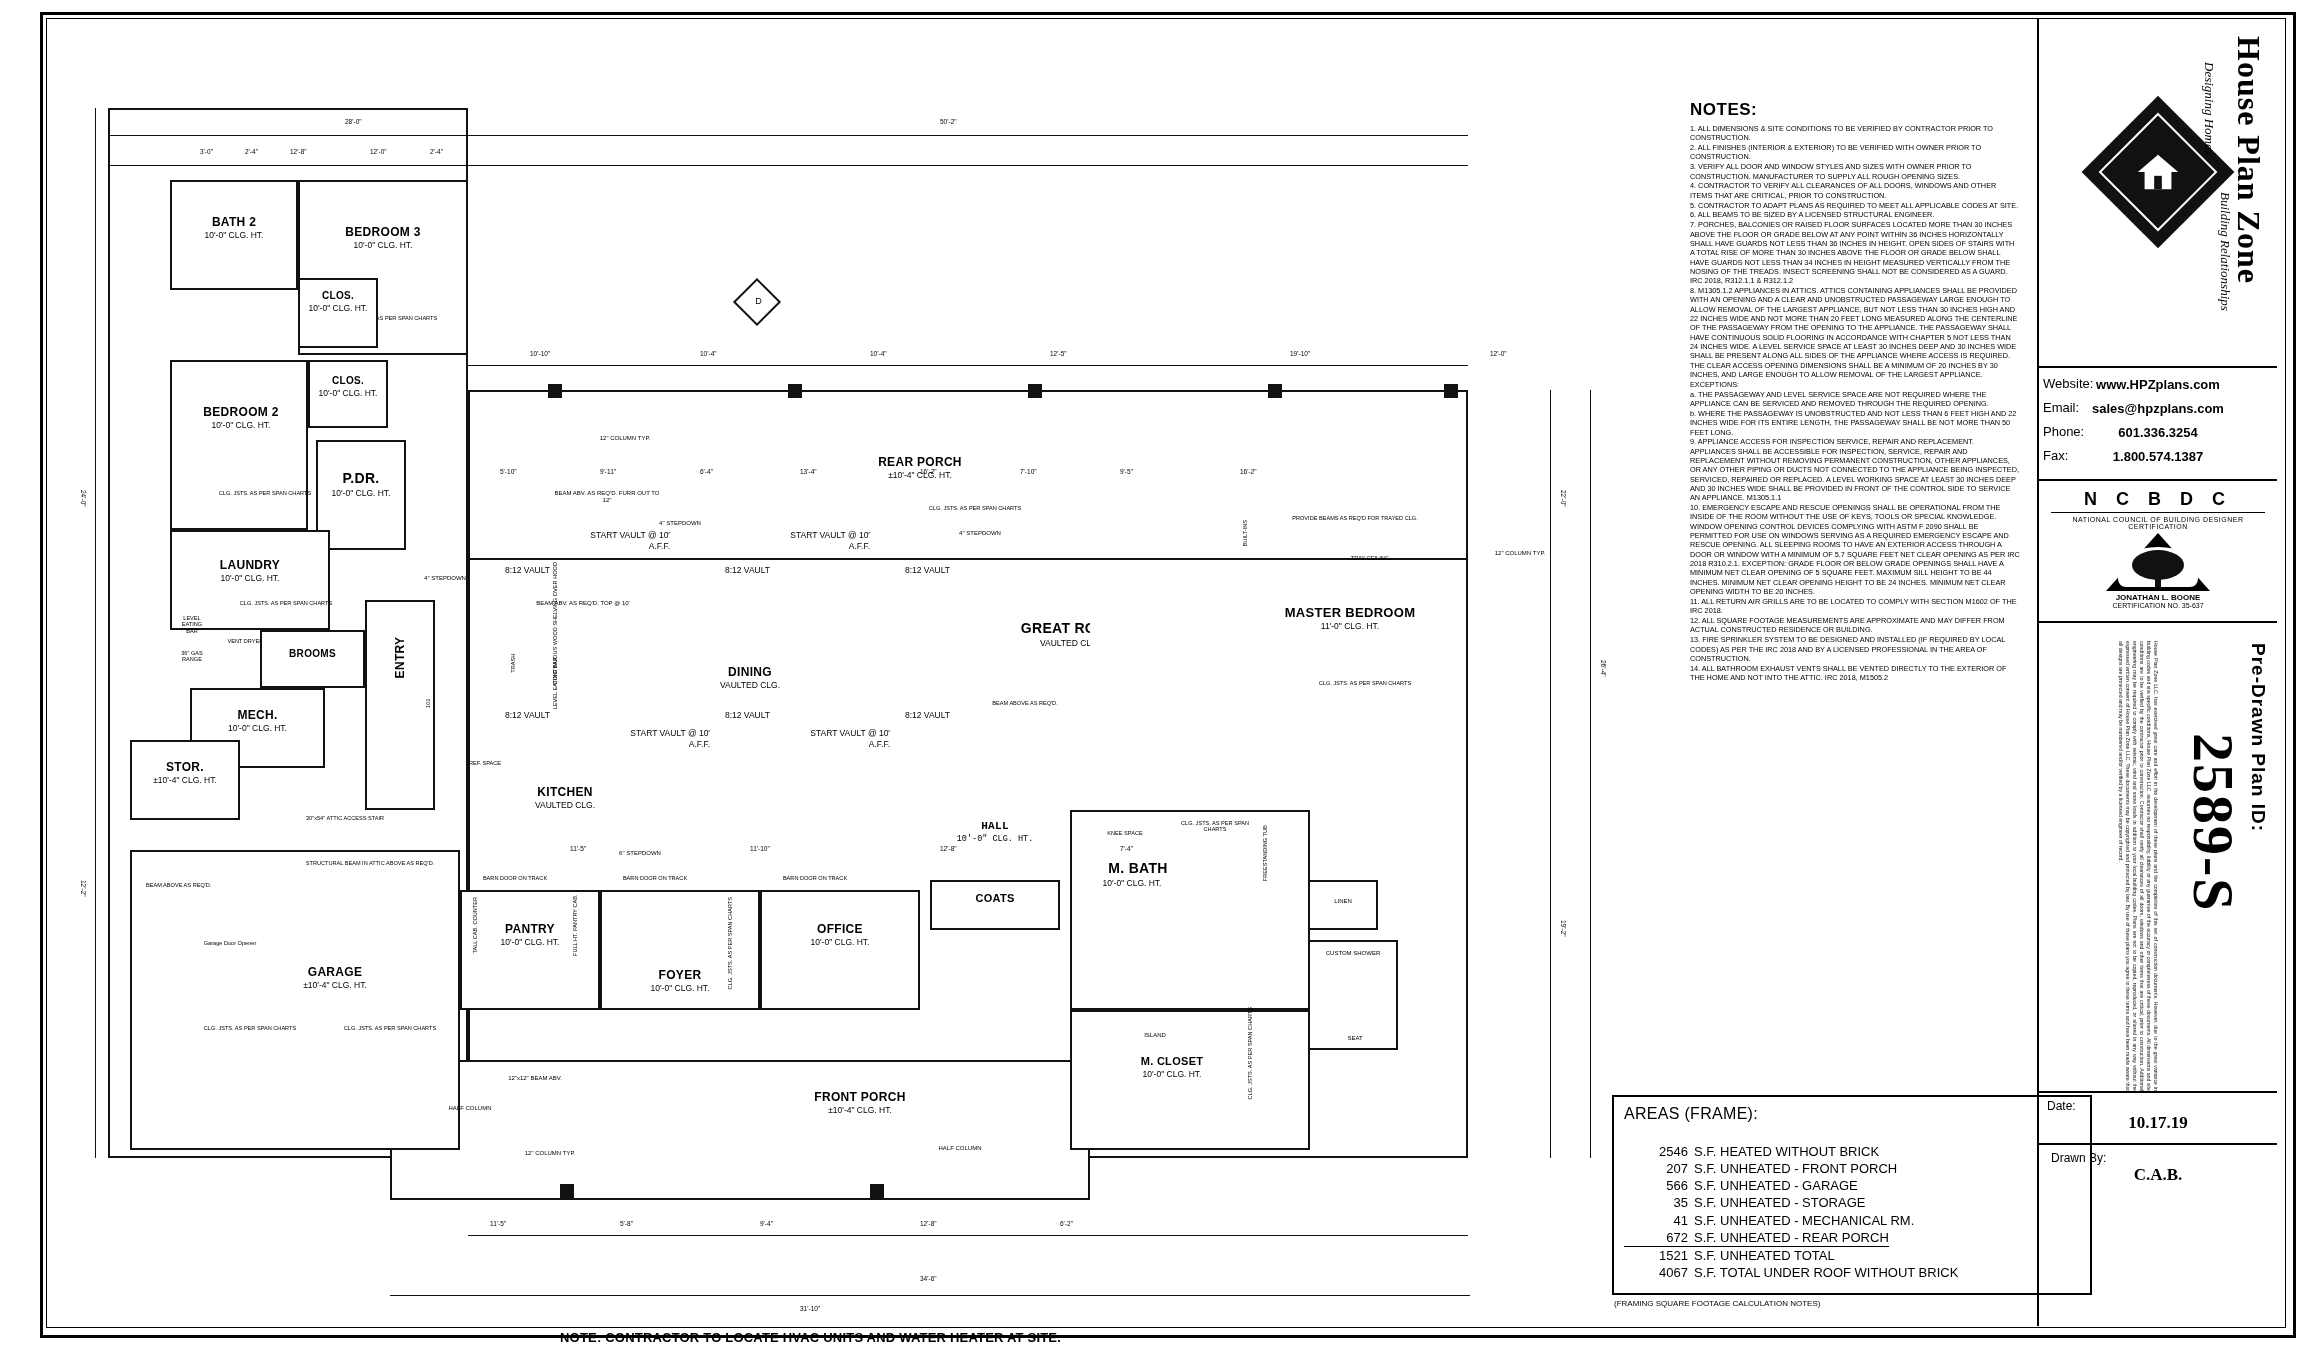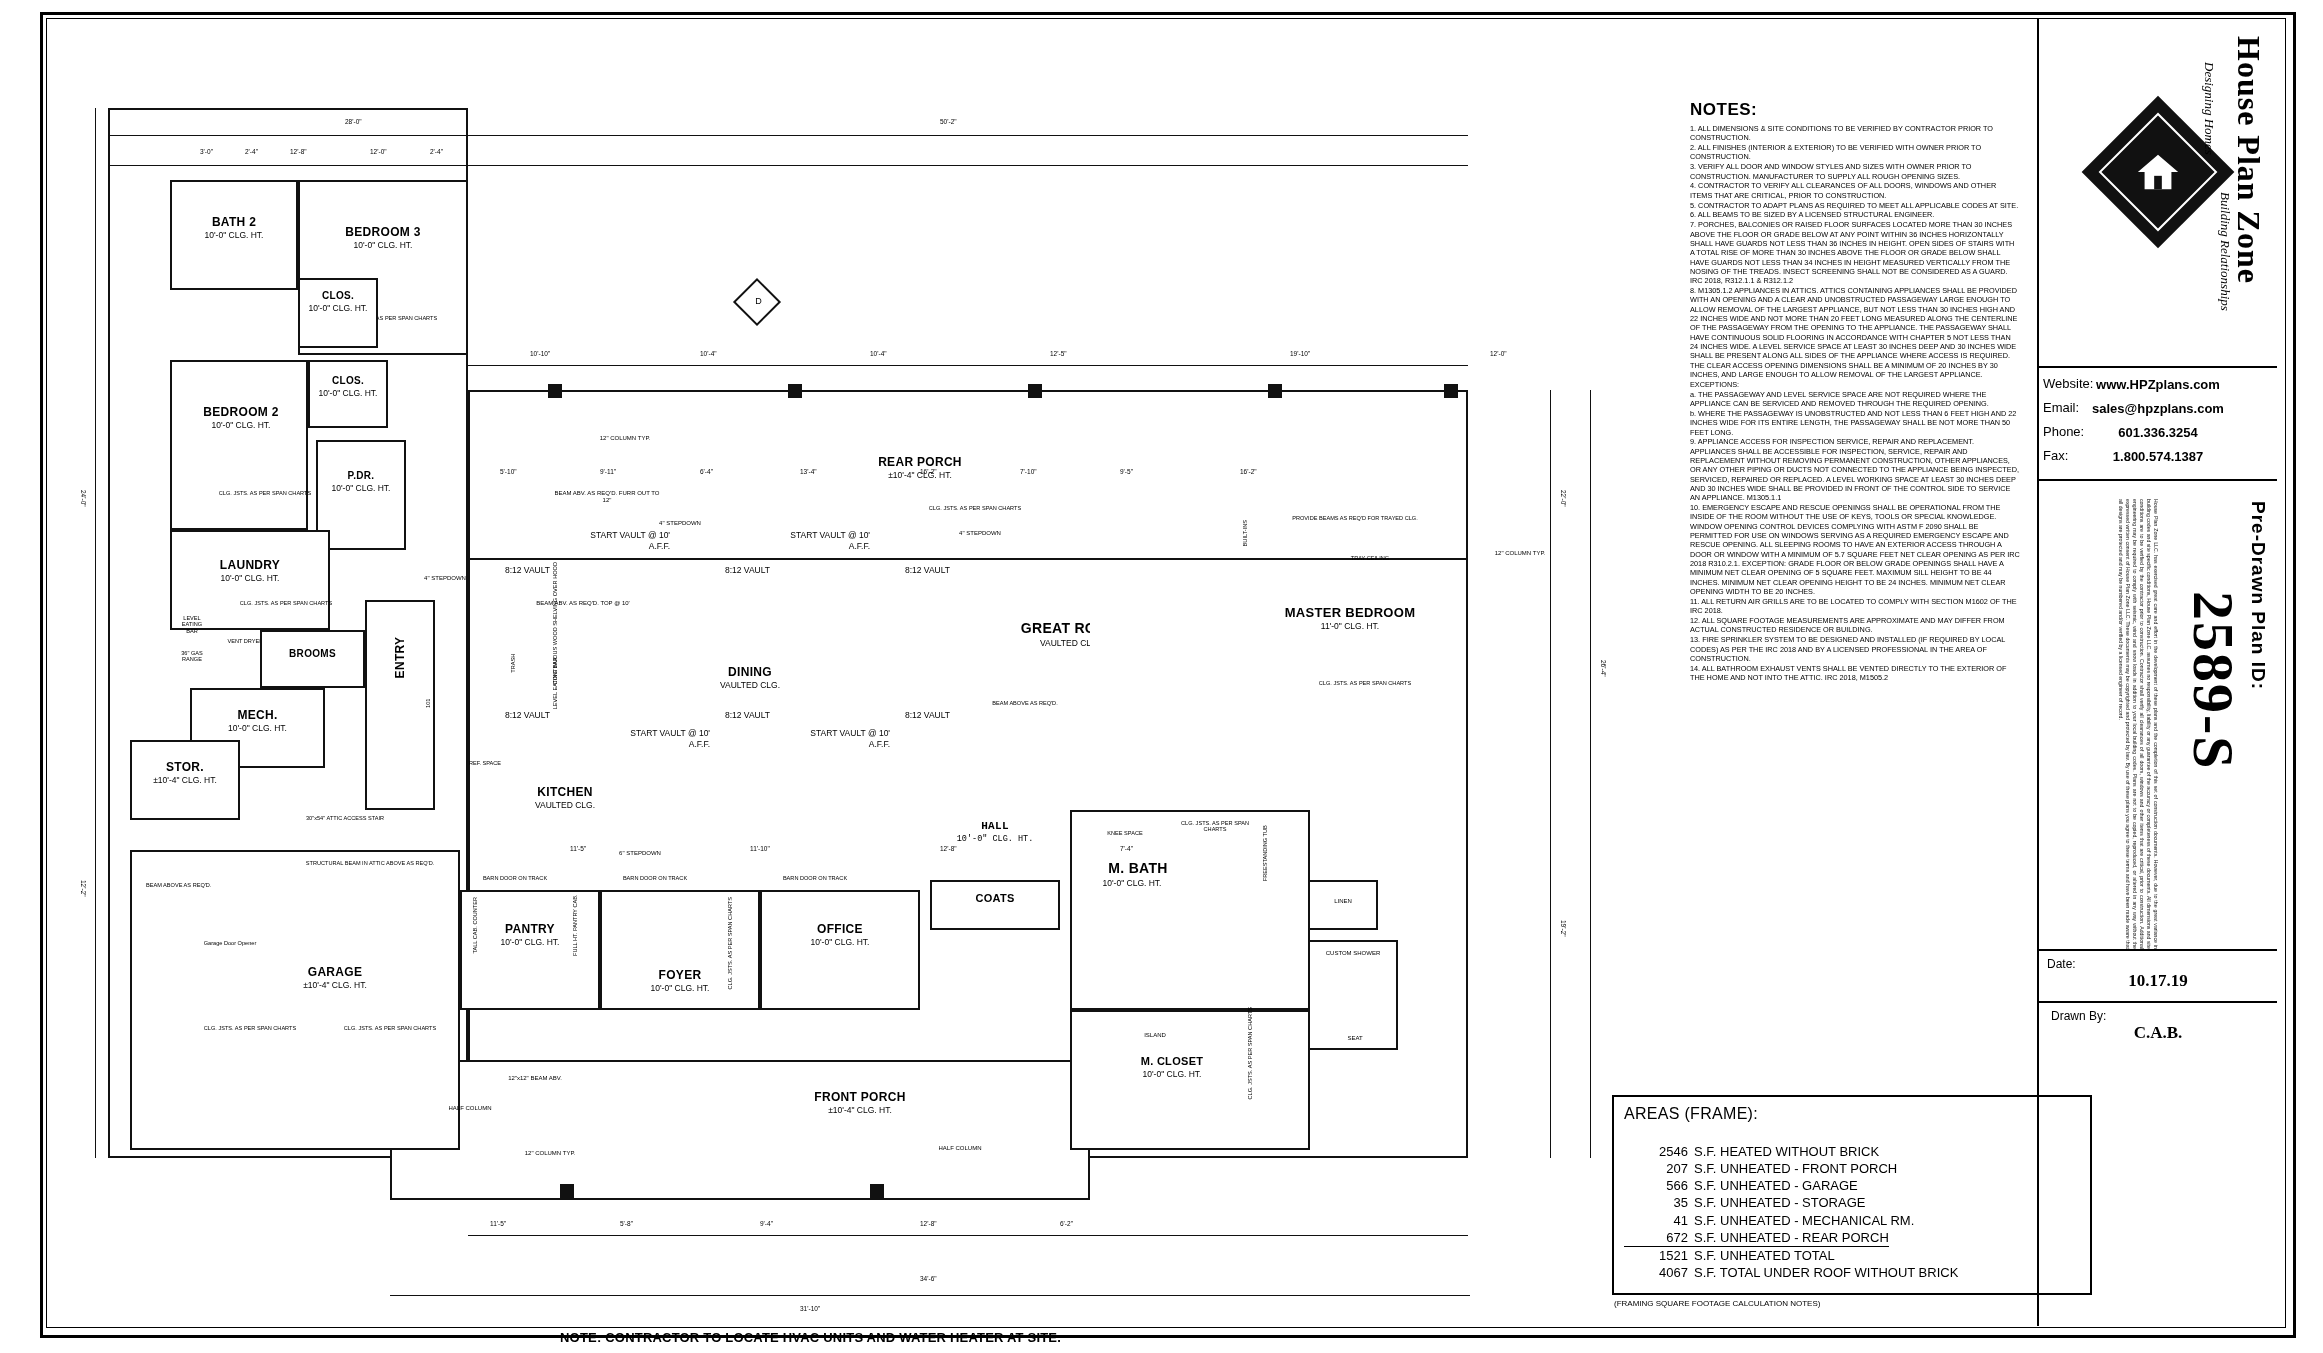--- a/index.html
+++ b/index.html
@@ -111,20 +111,33 @@
       <div class="contact-row">
         <div class="lbl">Phone:</div>
         <div class="val">601.336.3254</div>
       </div>
       <div class="contact-row">
         <div class="lbl">Fax:</div>
         <div class="val">1.800.574.1387</div>
       </div>
     </div>
 
+    <div class="tb-sec ncbdc-sec">
+      <div class="ncbdc-letters">N C B D C</div>
+      <div class="ncbdc-council">NATIONAL COUNCIL OF BUILDING DESIGNER CERTIFICATION</div>
+      <div class="ncbdc-tri"></div>
+      <div class="ncbdc-tree">
+        <svg width="100%" height="46" viewBox="0 0 104 46">
+          <ellipse cx="52" cy="20" rx="26" ry="15" fill="#111"></ellipse>
+          <rect x="49" y="28" width="6" height="14" fill="#111"></rect>
+        </svg>
+      </div>
+      <div class="ncbdc-name">JONATHAN L. BOONE</div>
+      <div class="ncbdc-cert">CERTIFICATION NO. 35-637</div>
+    </div>
 
     <div class="tb-sec planid-sec">
       <div class="legal-text">House Plan Zone LLC. has exercised great care and effort in the development of these plans and the completion of this set of construction documents. However, due to the great variance in building codes and site specific conditions, House Plan Zone LLC. assumes no responsibility, liability or any guarantee of the accuracy or completeness of these documents. All dimensions and site conditions are to be verified by the contractor prior to construction. Contractor shall verify all clearances of all doors, windows and other items that are critical, prior to construction. Additional engineering may be required to comply with seismic, wind and snow loads in addition to your local building codes. Plans are not to be copied, reproduced, or altered in any way without the expressed written consent of House Plan Zone LLC. These documents may be copyrighted and protected by law. By use of these plans you agree to these terms and have been made aware that all designs are protected and may be numbered and/or verified by a licensed engineer of record.</div>
       <div class="planid-label">Pre-Drawn Plan ID:</div>
       <div class="planid-value">2589-S</div>
     </div>
 
     <div class="tb-sec date-sec">
       <div>Date:</div>
       <div class="v">10.17.19</div>
@@ -239,21 +252,21 @@
 
     <div class="rm" style="left:110px;top:300px;width:138px;height:170px;"></div>
     <div class="lbl" style="left:106px;top:345px;width:150px;">
       <div class="rname">BEDROOM 2</div>
       <div class="rsub">10'-0" CLG. HT.</div>
     </div>
     <div class="lbl tiny6" style="left:150px;top:430px;width:110px;">CLG. JSTS. AS PER SPAN CHARTS</div>
 
     <div class="rm" style="left:256px;top:380px;width:90px;height:110px;"></div>
     <div class="lbl" style="left:258px;top:410px;width:86px;">
-      <div class="rname" style="font-size:10px;">P.DR.</div>
+      <div class="rname" style="font-size:14px;">P.DR.</div>
       <div class="rsub">10'-0" CLG. HT.</div>
     </div>
 
     <div class="rm" style="left:110px;top:470px;width:160px;height:100px;"></div>
     <div class="lbl" style="left:112px;top:498px;width:156px;">
       <div class="rname">LAUNDRY</div>
       <div class="rsub">10'-0" CLG. HT.</div>
     </div>
     <div class="lbl tiny6" style="left:176px;top:540px;width:100px;">CLG. JSTS. AS PER SPAN CHARTS</div>
     <div class="lbl tiny6" style="left:120px;top:555px;width:24px;">LEVEL EATING BAR</div>

